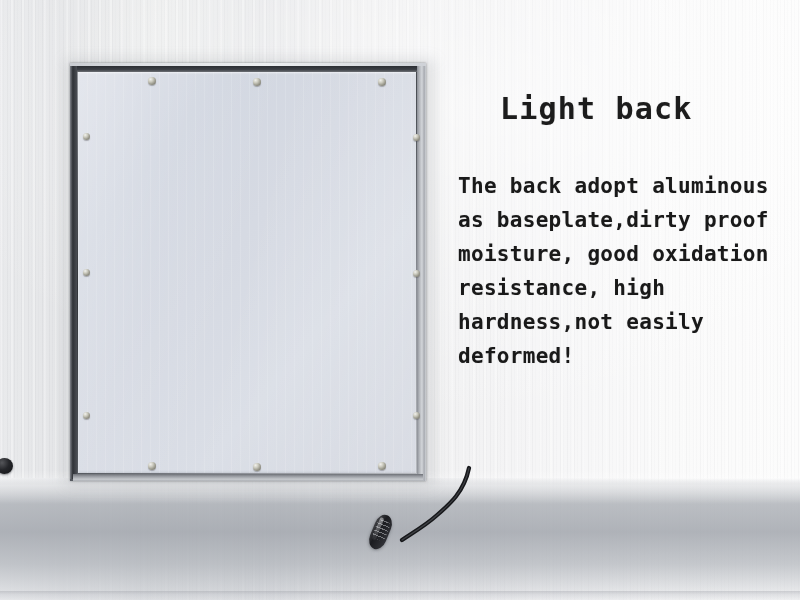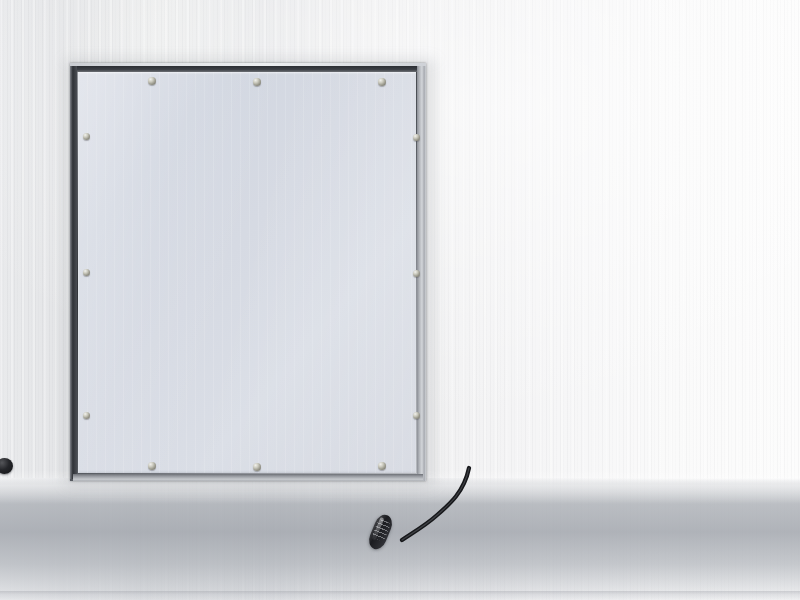--- a/index.html
+++ b/index.html
@@ -383,14 +383,25 @@
 
   <div class="grommet"></div>
   <svg class="cable-svg" viewBox="0 0 160 140" width="160" height="140">
     <path d="M129 28 C 124 52, 110 64, 96 76 C 86 85, 74 92, 62 100" fill="none" stroke="#17181b" stroke-width="4.2" stroke-linecap="round"></path>
     <path d="M129 28 C 124 52, 110 64, 96 76 C 86 85, 74 92, 62 100" fill="none" stroke="#6a6c72" stroke-width="1.2" stroke-linecap="round" opacity="0.5"></path>
   </svg>
   <div class="connector">
     <div class="connector-hi"></div>
   </div>
 
+  <div class="text-col">
+    <h1 class="headline">Light back</h1>
+    <ul class="body-lines" id="caption-lines">
+        <li>The back adopt aluminous</li>
+        <li>as baseplate,dirty proof</li>
+        <li>moisture, good oxidation</li>
+        <li>resistance, high</li>
+        <li>hardness,not easily</li>
+        <li>deformed!</li>
+      </ul>
+  </div>
 
 </div>
 
 </body></html>

